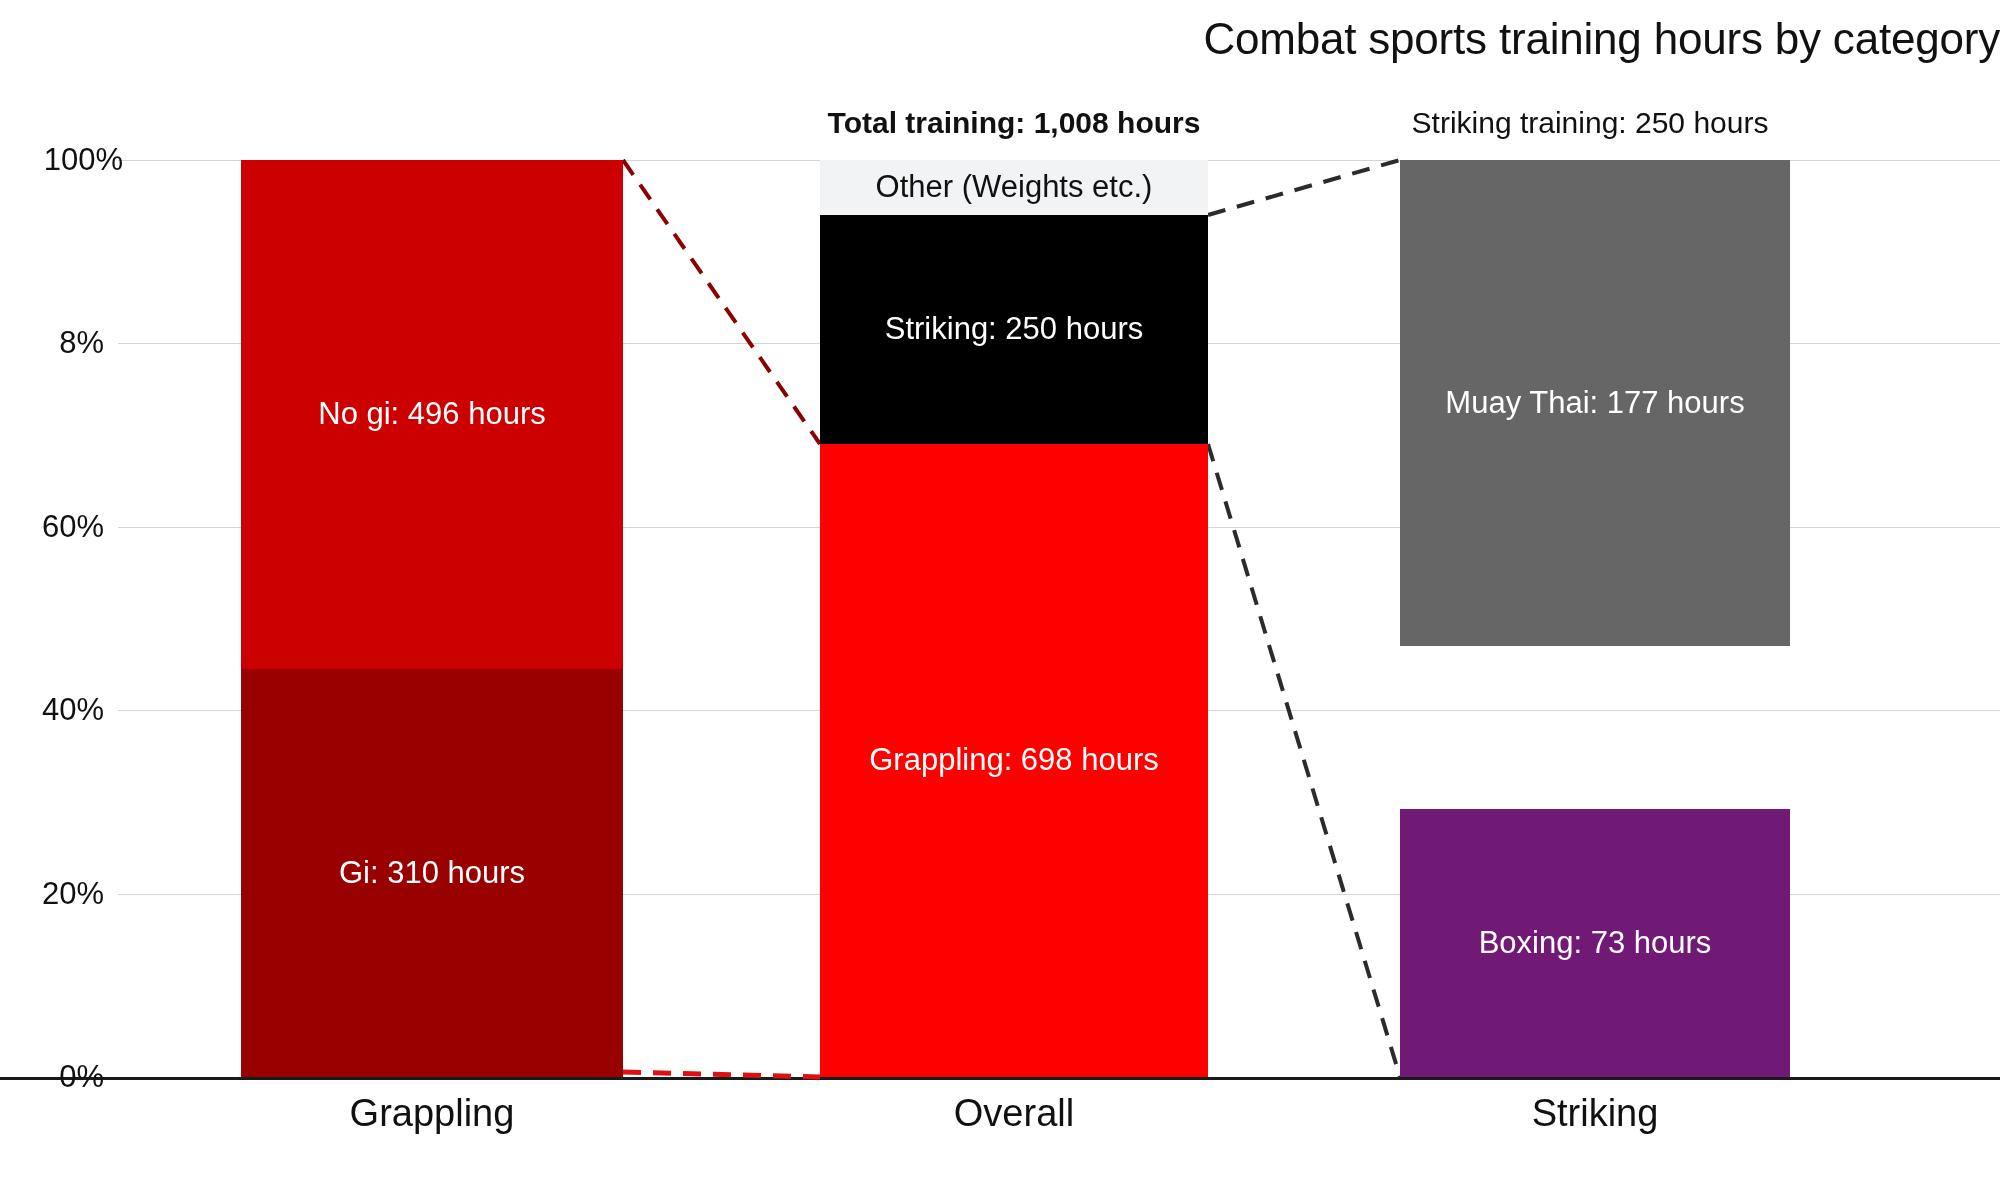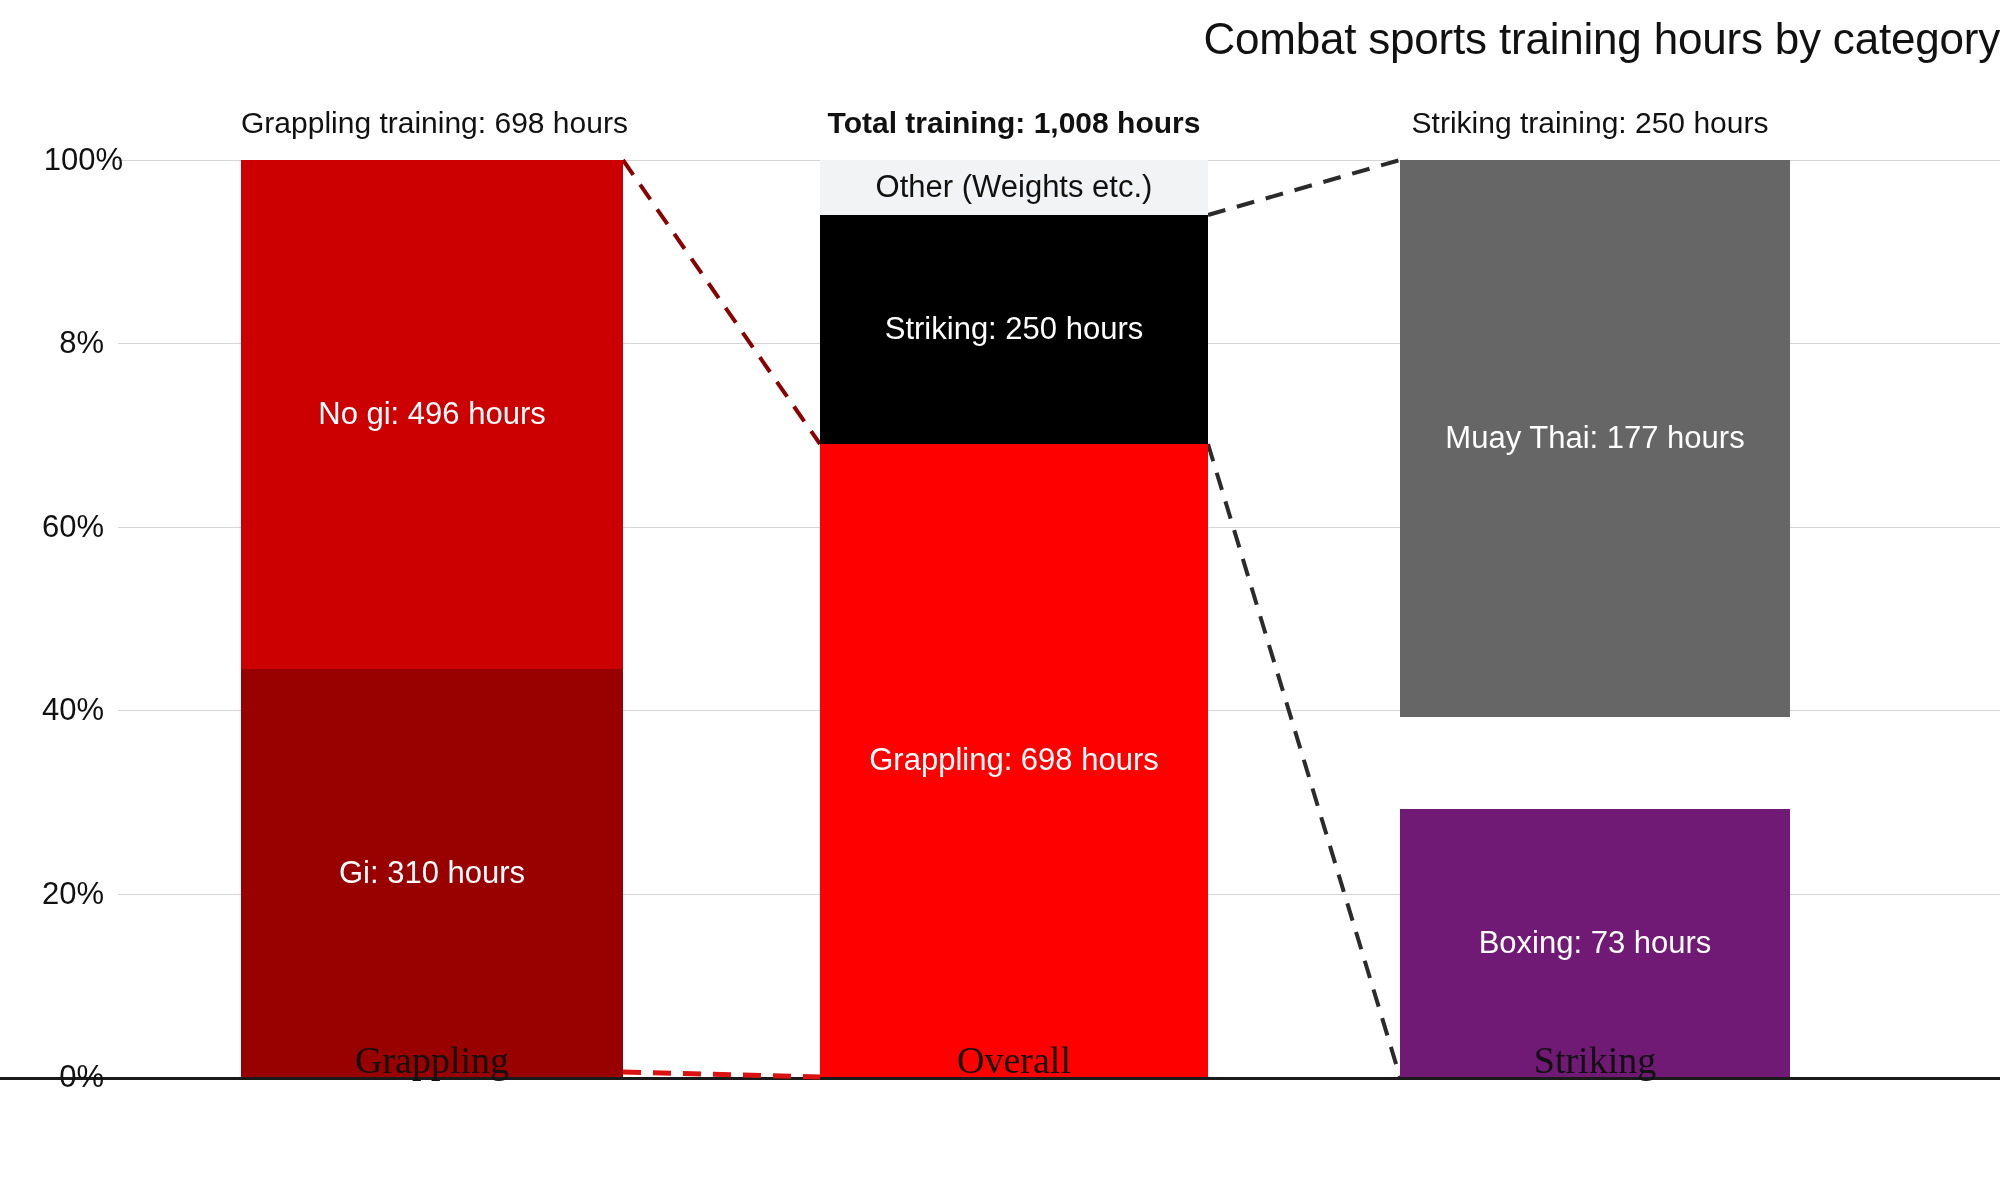--- a/index.html
+++ b/index.html
@@ -84,26 +84,25 @@
     white-space:nowrap;
     padding:0 6px;
     line-height:1.1;
   }
   .seg-label.light { color:#ffffff; }
   .seg-label.dark  { color:#111111; }
 
   
   .xlabel {
     position:absolute;
-    top:1038px;
+    top:1092px;
     font-size:38px;
     color:#111111;
     text-align:center;
     white-space:nowrap;
-    font-family:Liberation Serif, serif;
   }
 
   
   #connectors {
     position:absolute;
     left:0; top:0;
     width:2000px; height:1181px;
     pointer-events:none;
   }
 </style>
@@ -132,21 +131,20 @@
 
     <line x1="623" y1="160" x2="820" y2="444" stroke="#8b0000" stroke-width="4" stroke-dasharray="18 12"></line>
 
     <line x1="623" y1="1072" x2="820" y2="1077" stroke="#dd1111" stroke-width="5" stroke-dasharray="18 12"></line>
 
     <line x1="1208" y1="215" x2="1400" y2="160" stroke="#2b2b2b" stroke-width="4" stroke-dasharray="18 12"></line>
 
     <line x1="1208" y1="444" x2="1400" y2="1077" stroke="#2b2b2b" stroke-width="4" stroke-dasharray="18 12"></line>
   </svg>
 
-  <div class="col-annotation" style="left:241px; width:382px;">Grappling training: 698 hours</div>
   <div class="col-annotation bold" style="left:820px; width:388px;">Total training: 1,008 hours</div>
   <div class="col-annotation" style="left:1390px; width:400px;">Striking training: 250 hours</div>
 
   <div class="bar" id="bar-grappling" style="left:241px; top:160px; width:382px; height:917px;">
     <div class="seg" style="top:0; height:509px; background:#cc0000;">
       <span class="seg-label light">No gi:  496 hours</span>
     </div>
     <div class="seg" style="top:509px; height:408px; background:#990000;">
       <span class="seg-label light">Gi: 310 hours</span>
     </div>
@@ -158,21 +156,21 @@
     </div>
     <div class="seg" style="top:55px; height:229px; background:#000000;">
       <span class="seg-label light">Striking: 250 hours</span>
     </div>
     <div class="seg" style="top:284px; height:633px; background:#ff0000;">
       <span class="seg-label light">Grappling: 698 hours</span>
     </div>
   </div>
 
   <div class="bar" id="bar-striking" style="left:1400px; top:160px; width:390px; height:917px;">
-    <div class="seg" style="top:0; height:557px; background:#666666;">
+    <div class="seg" style="top:0; height:486px; background:#666666;">
       <span class="seg-label light">Muay Thai: 177 hours</span>
     </div>
     <div class="seg" style="top:649px; height:268px; background:#701a75;">
       <span class="seg-label light">Boxing: 73 hours</span>
     </div>
   </div>
 
   <div class="xlabel" style="left:241px; width:382px;">Grappling</div>
   <div class="xlabel" style="left:820px; width:388px;">Overall</div>
   <div class="xlabel" style="left:1400px; width:390px;">Striking</div>

